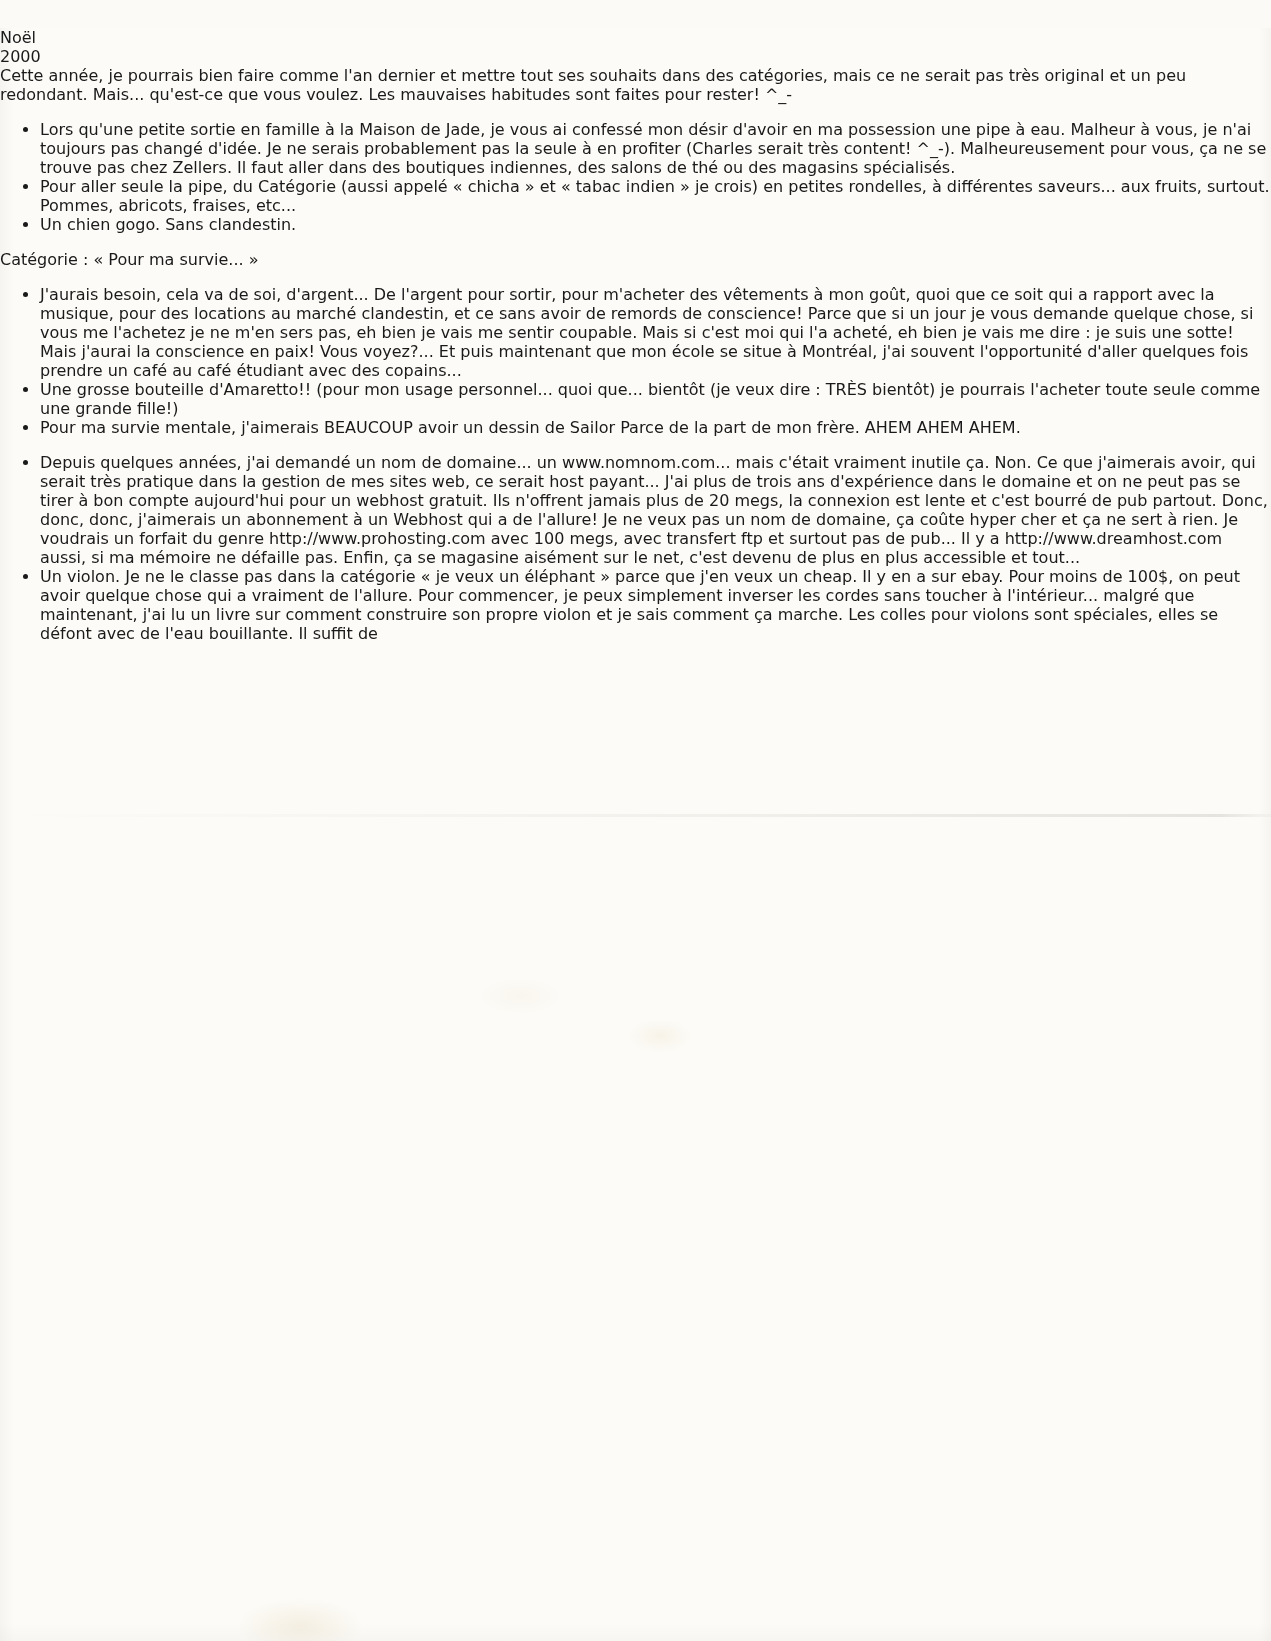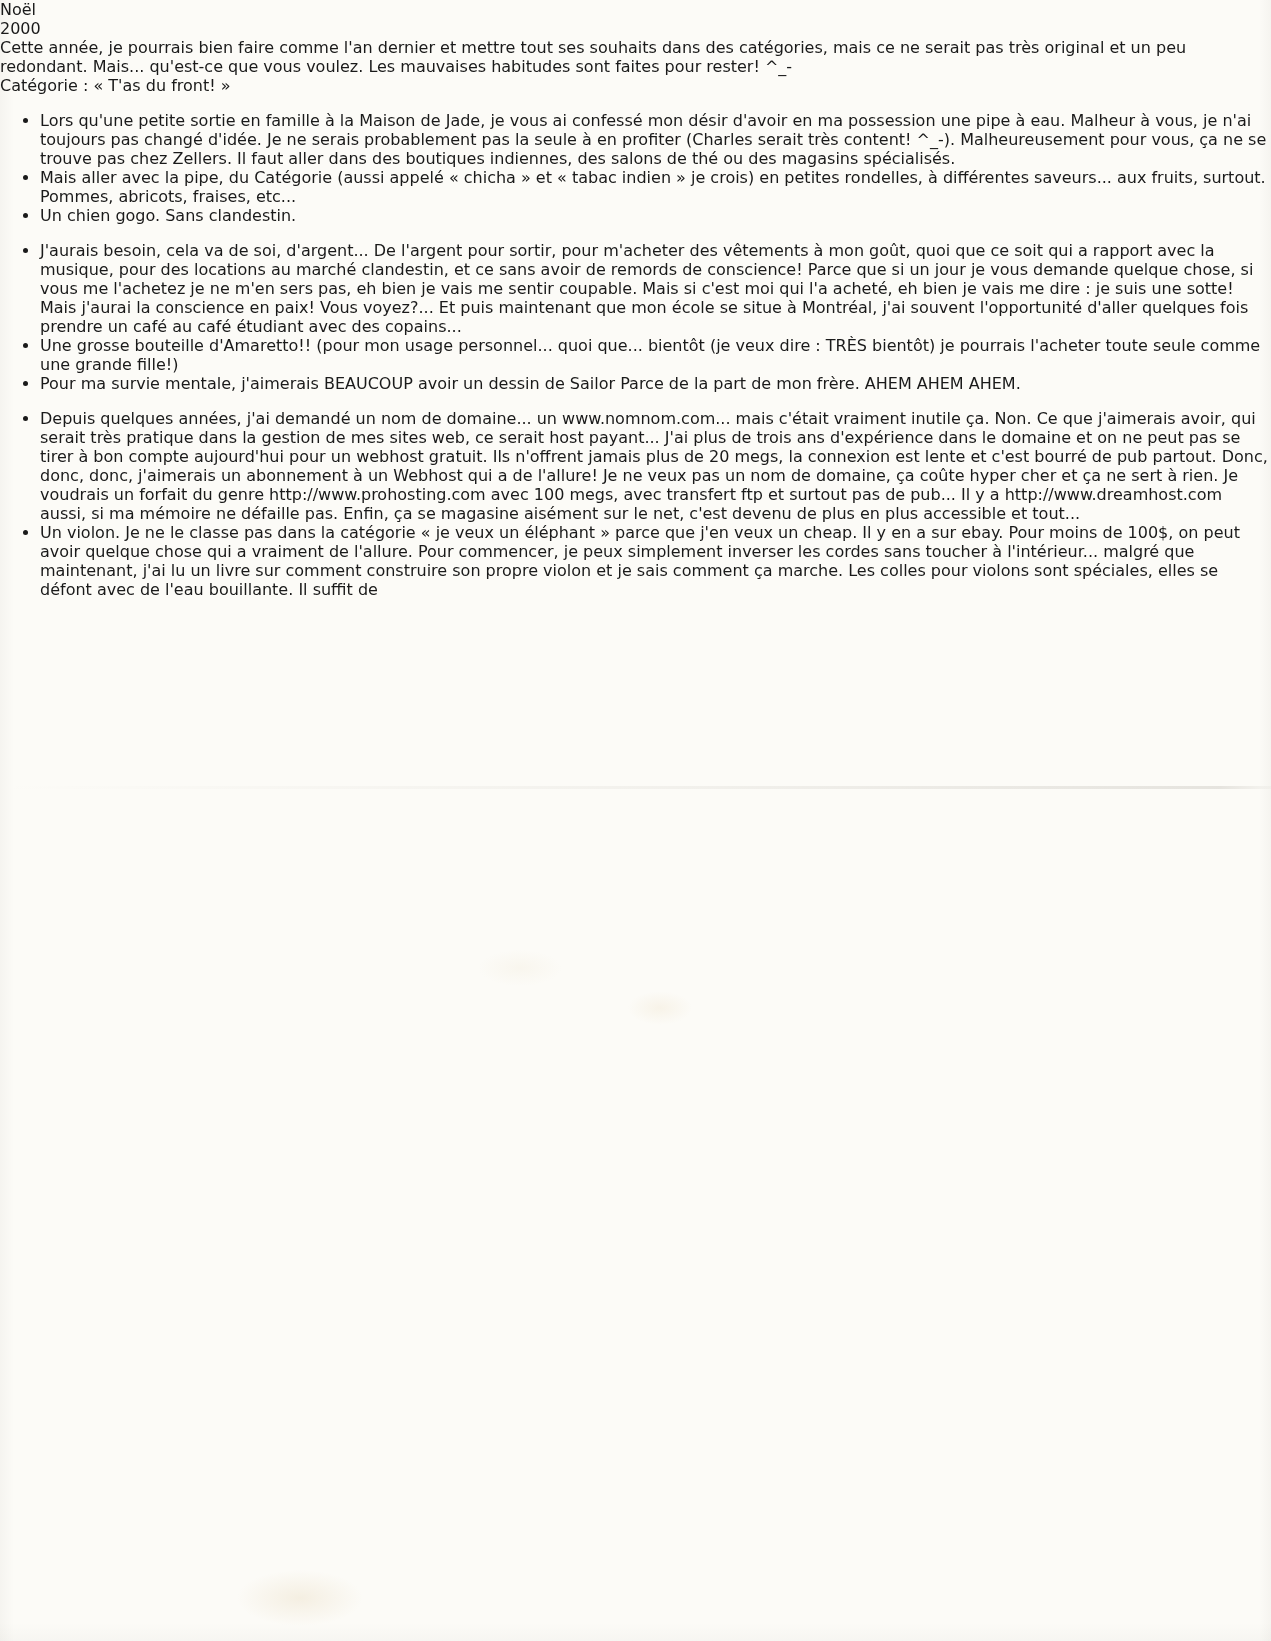--- a/index.html
+++ b/index.html
@@ -14,20 +14,21 @@
   .page {
     position: absolute; inset: 0;
     background:
       radial-gradient(90px 40px at 300px 1598px, rgba(205,175,115,0.16), transparent 70%),
       radial-gradient(46px 24px at 660px 1008px, rgba(215,185,125,0.12), transparent 70%),
       radial-gradient(60px 26px at 520px 968px, rgba(210,185,130,0.08), transparent 70%),
       linear-gradient(90deg, rgba(120,115,105,0.05) 0, rgba(0,0,0,0) 14px),
       linear-gradient(270deg, rgba(120,115,105,0.05) 0, rgba(0,0,0,0) 12px),
       linear-gradient(0deg, rgba(120,115,105,0.04) 0, rgba(0,0,0,0) 18px),
       #fcfbf7;
+    margin-top: 28px;
   }
   .crease {
     position: absolute; left: 0; right: 0; top: 786px; height: 3px;
     background: linear-gradient(90deg, rgba(0,0,0,0) 0%, rgba(150,145,135,0.10) 55%, rgba(150,145,135,0.22) 96%, rgba(150,145,135,0.05) 100%);
   }
   .scan-line {
     position: absolute; left: 0; right: 0; top: 1632px; height: 6px;
     background: linear-gradient(180deg, rgba(110,105,95,0.18) 0%, #3b3a35 55%, #565younger: 0;
   }
   
@@ -90,26 +91,26 @@
 
 <div class="page">
   <div class="handnote">
     <span class="hw1">Noël</span><br>
     <span class="hw2">2000</span>
   </div>
 
   <div class="content">
     <div id="doc-body">
         <div class="para"><span>Cette année, je pourrais bien faire comme l'an dernier et mettre tout ses souhaits dans des catégories, mais ce ne serait pas très original et un peu redondant. Mais... qu'est-ce que vous voulez. Les mauvaises habitudes sont faites pour rester! ^_-</span></div>
-        <div class="heading"><span class="hu"><span>Catégorie : « T'as du front! »</span></span></div>
         <ul class="bullets">
           <li><span>Lors qu'une petite sortie en famille à la Maison de Jade, je vous ai confessé mon désir d'avoir en ma possession une </span><span class="b">pipe à eau</span><span>. Malheur à vous, je n'ai toujours pas changé d'idée. Je ne serais probablement pas la seule à en profiter (Charles serait très content! ^_-). Malheureusement pour vous, ça ne se trouve pas chez Zellers. Il faut aller dans des boutiques indiennes, des salons de thé ou des magasins spécialisés.</span></li>
-          <li><span>Mais aller avec la pipe, du </span><span class="b">Catégorie</span><span> (aussi appelé « chicha » et « tabac indien » je crois) en petites rondelles, à différentes saveurs... aux fruits, surtout. Pommes, abricots, fraises, etc...</span></li>
+          <li><span>Pour aller seule la pipe, du </span><span class="b">Catégorie</span><span> (aussi appelé « chicha » et « tabac indien » je crois) en petites rondelles, à différentes saveurs... aux fruits, surtout. Pommes, abricots, fraises, etc...</span></li>
           <li><span>Un </span><span class="b">chien gogo</span><span>. Sans clandestin.</span></li>
         </ul>
+        <div class="heading"><span class="hu"><span>Catégorie : « Pour ma survie... »</span></span></div>
         <ul class="bullets">
           <li><span>J'aurais besoin, cela va de soi, d'</span><span class="b">argent</span><span>... De l'argent pour sortir, pour m'acheter des vêtements à mon goût, quoi que ce soit qui a rapport avec la musique, pour des locations au marché clandestin, et ce sans avoir de remords de conscience! Parce que si un jour je vous demande quelque chose, si vous me l'achetez je ne m'en sers pas, eh bien je vais me sentir coupable. Mais si c'est moi qui l'a acheté, eh bien je vais me dire : je suis une sotte! Mais j'aurai la conscience en paix! Vous voyez?... Et puis maintenant que mon école se situe à Montréal, j'ai souvent l'opportunité d'aller quelques fois prendre un café au café étudiant avec des copains...</span></li>
           <li><span>Une grosse </span><span class="b">bouteille d'Amaretto</span><span>!! (pour mon usage personnel... quoi que... bientôt (je veux dire : TRÈS bientôt) je pourrais l'acheter toute seule comme une grande fille!)</span></li>
           <li><span>Pour ma survie mentale, j'aimerais BEAUCOUP avoir un </span><span class="b">dessin de Sailor Parce</span><span> de la part de mon frère. AHEM AHEM AHEM.</span></li>
         </ul>
         <ul class="bullets">
           <li><span>Depuis quelques années, j'ai demandé un nom de domaine... un www.nomnom.com... mais c'était vraiment inutile ça. Non. Ce que j'aimerais avoir, qui serait très pratique dans la gestion de mes sites web, ce serait host payant... J'ai plus de trois ans d'expérience dans le domaine et on ne peut pas se tirer à bon compte aujourd'hui pour un webhost gratuit. Ils n'offrent jamais plus de 20 megs, la connexion est lente et c'est bourré de pub partout. Donc, donc, donc, j'aimerais un </span><span class="b">abonnement à un Webhost</span><span> qui a de l'allure! Je ne veux pas un nom de domaine, ça coûte hyper cher et ça ne sert à rien. Je voudrais un forfait du genre </span><span class="u">http://www.prohosting.com</span><span> avec 100 megs, avec transfert ftp et surtout pas de pub... Il y a </span><span class="u">http://www.dreamhost.com</span><span> aussi, si ma mémoire ne défaille pas. Enfin, ça se magasine aisément sur le net, c'est devenu de plus en plus accessible et tout...</span></li>
           <li><span>Un </span><span class="b">violon</span><span>. Je ne le classe pas dans la catégorie « je veux un éléphant » parce que j'en veux un cheap. Il y en a sur ebay. Pour moins de 100$, on peut avoir quelque chose qui a vraiment de l'allure. Pour commencer, je peux simplement inverser les cordes sans toucher à l'intérieur... malgré que maintenant, j'ai lu un livre sur comment construire son propre violon et je sais comment ça marche. Les colles pour violons sont spéciales, elles se défont avec de l'eau bouillante. Il suffit de</span></li>
         </ul>
       </div>

